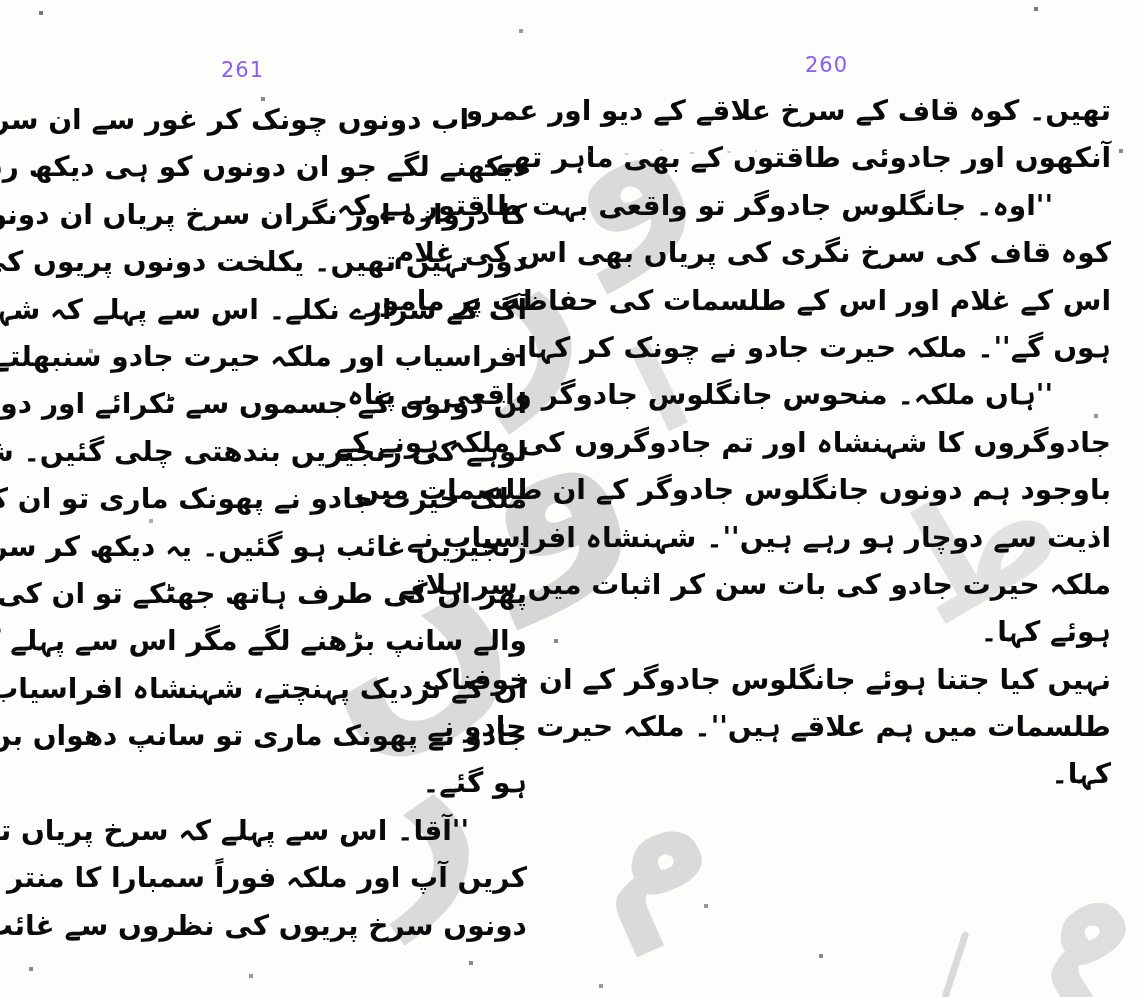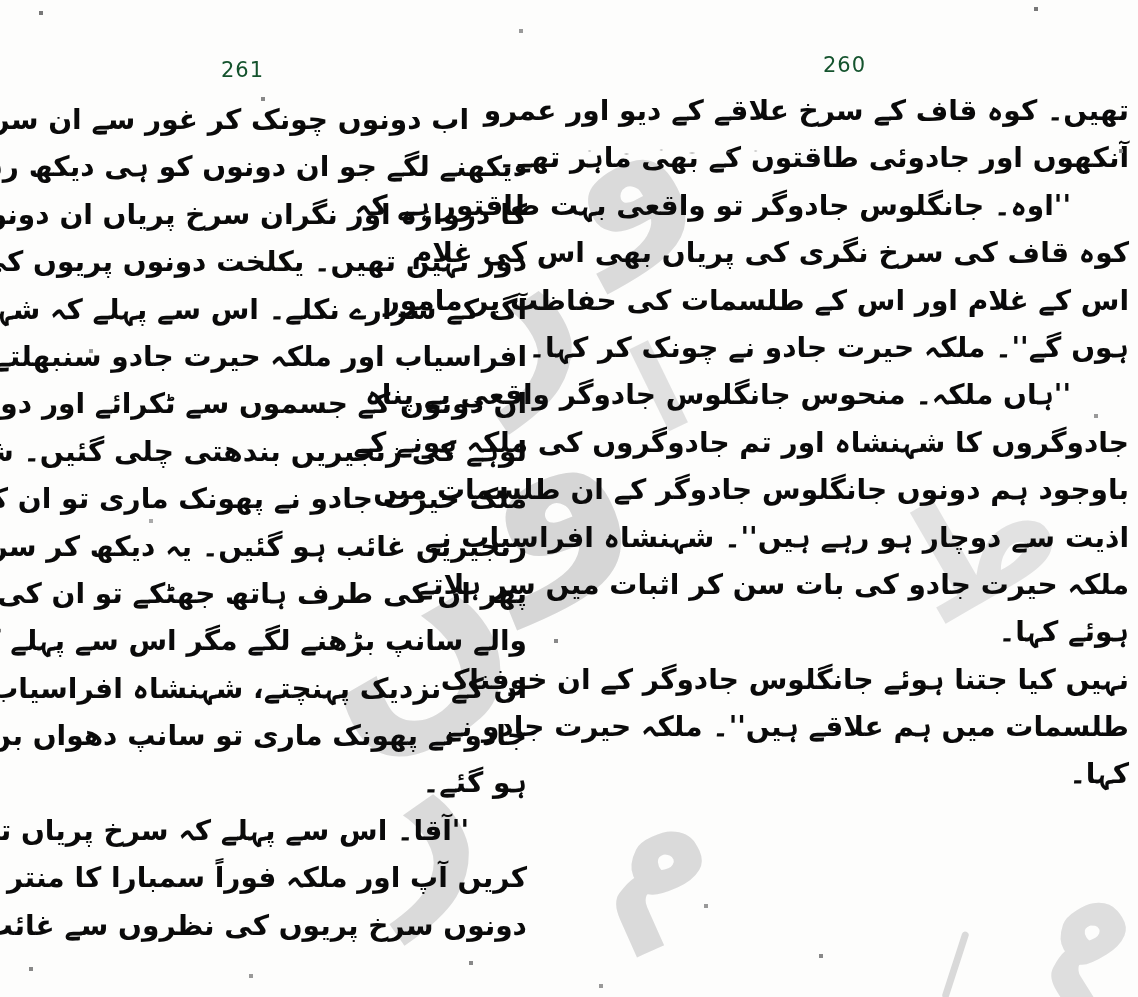--- a/index.html
+++ b/index.html
@@ -17,23 +17,23 @@
   .wm.g3{left:470px;top:360px;font-size:230px;transform:rotate(-22deg);color:#d6d6d6;}
   .wm.g4{left:300px;top:520px;font-size:230px;transform:rotate(-30deg);}
   .wm.g5{left:330px;top:700px;font-size:210px;transform:rotate(-35deg);}
   .wm.g6{left:580px;top:760px;font-size:170px;transform:rotate(-24deg);}
   .wm.g7{left:900px;top:470px;font-size:150px;transform:rotate(-30deg);color:#e2e2e2;}
   .wm.g8{left:1010px;top:840px;font-size:160px;transform:rotate(-32deg);color:#dedede;}
   .wm.g9{left:640px;top:330px;font-size:120px;transform:rotate(-26deg);color:#e0e0e0;}
   
   .page{position:absolute;top:0;height:997px;z-index:2;}
   .page.left{left:0;width:545px;}
-  .page.right{left:552px;width:585px;}
+  .page.right{left:534px;width:585px;}
   .pageno{
-    text-align:center;font-size:21px;color:#14532d;letter-spacing:1px;
+    text-align:center;font-size:21px;color:#8b5cf6;letter-spacing:1px;
     font-family:"DejaVu Sans",sans-serif;
   }
   .page.left .pageno{margin:58px 60px 0 0;}
   .page.right .pageno{margin:53px 0 0 0;}
   .textblock{direction:rtl;color:#0a0a0a;}
   .page.left .textblock{margin:14px 18px 0 14px;}
   .page.right .textblock{margin:10px 8px 0 10px;}
   .line{
     font-size:28px;font-weight:bold;line-height:47.4px;height:47.4px;
     white-space:nowrap;direction:rtl;

